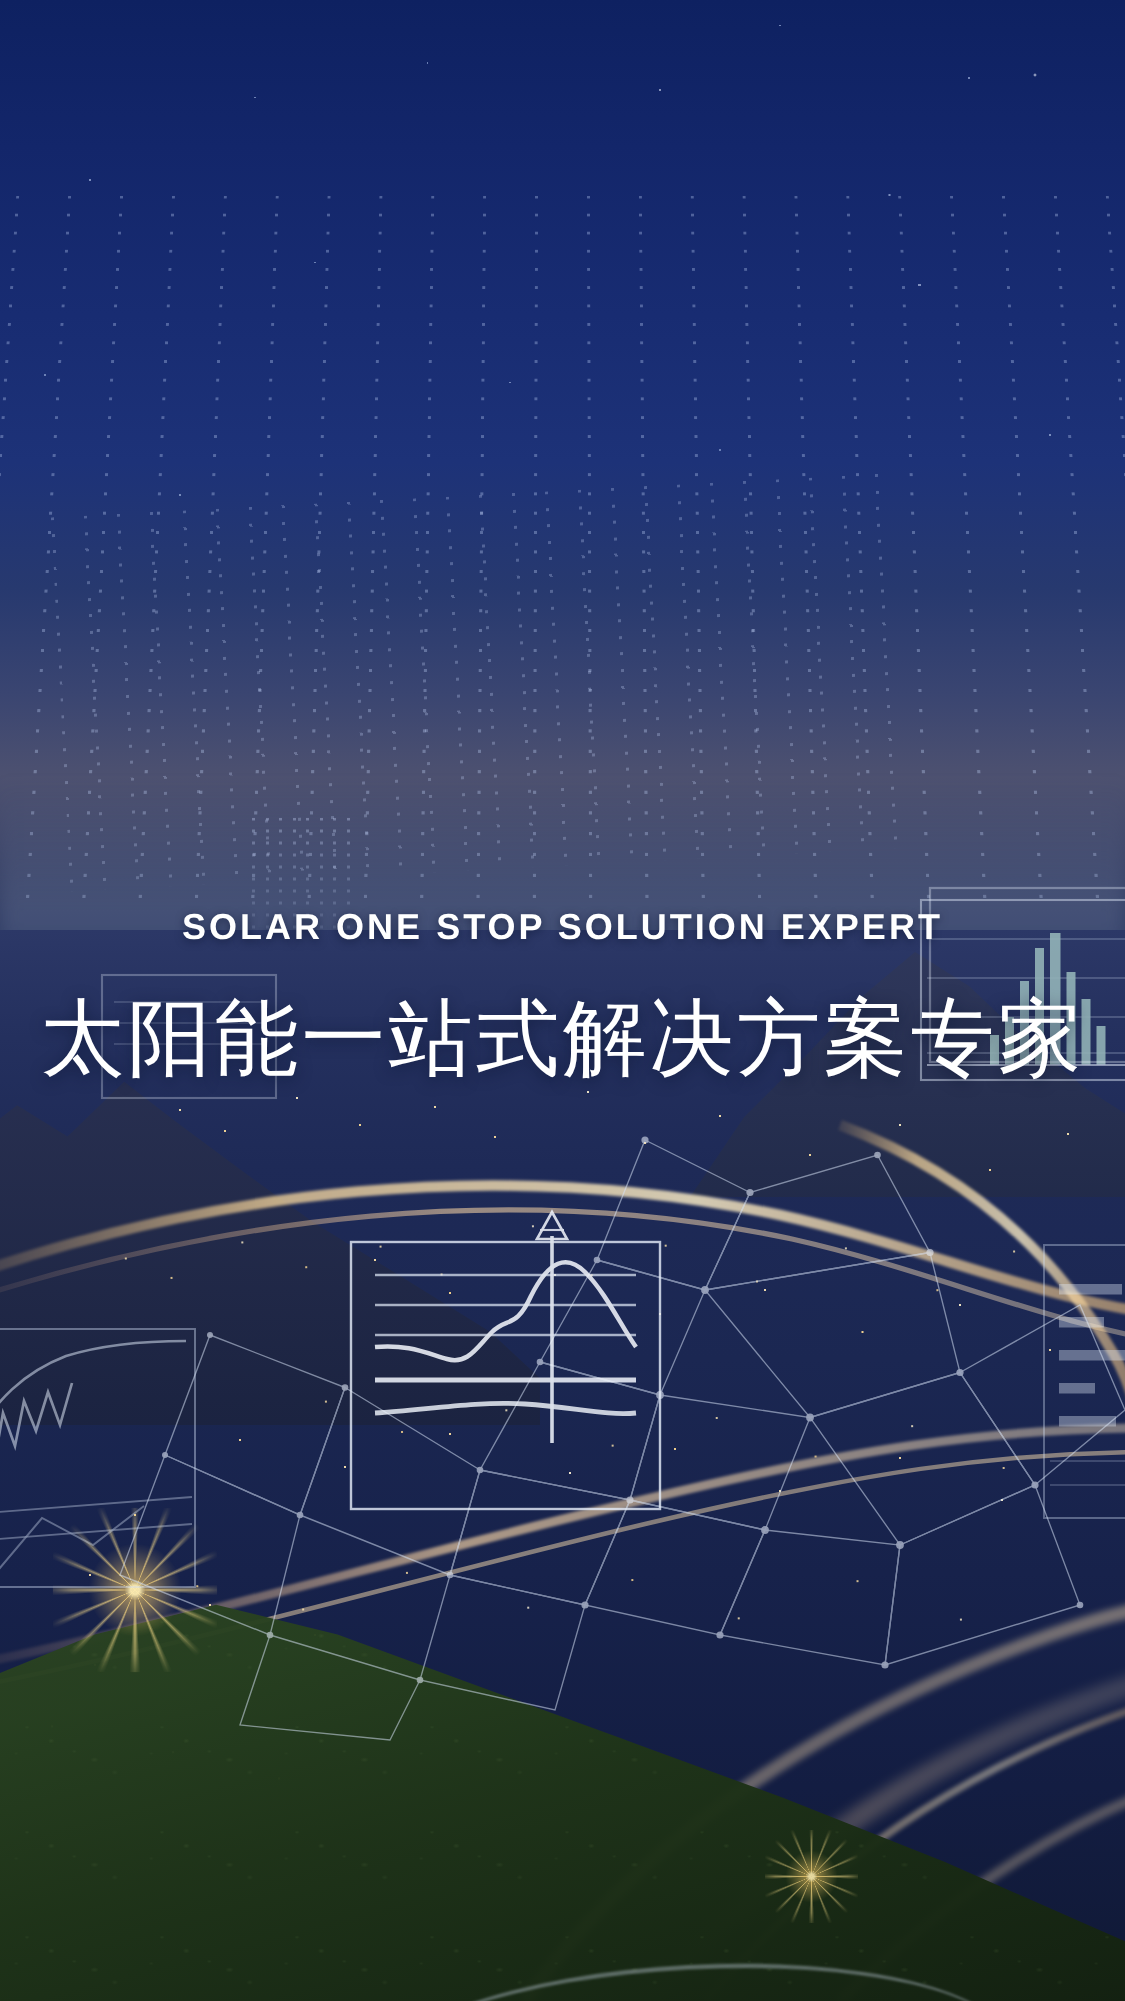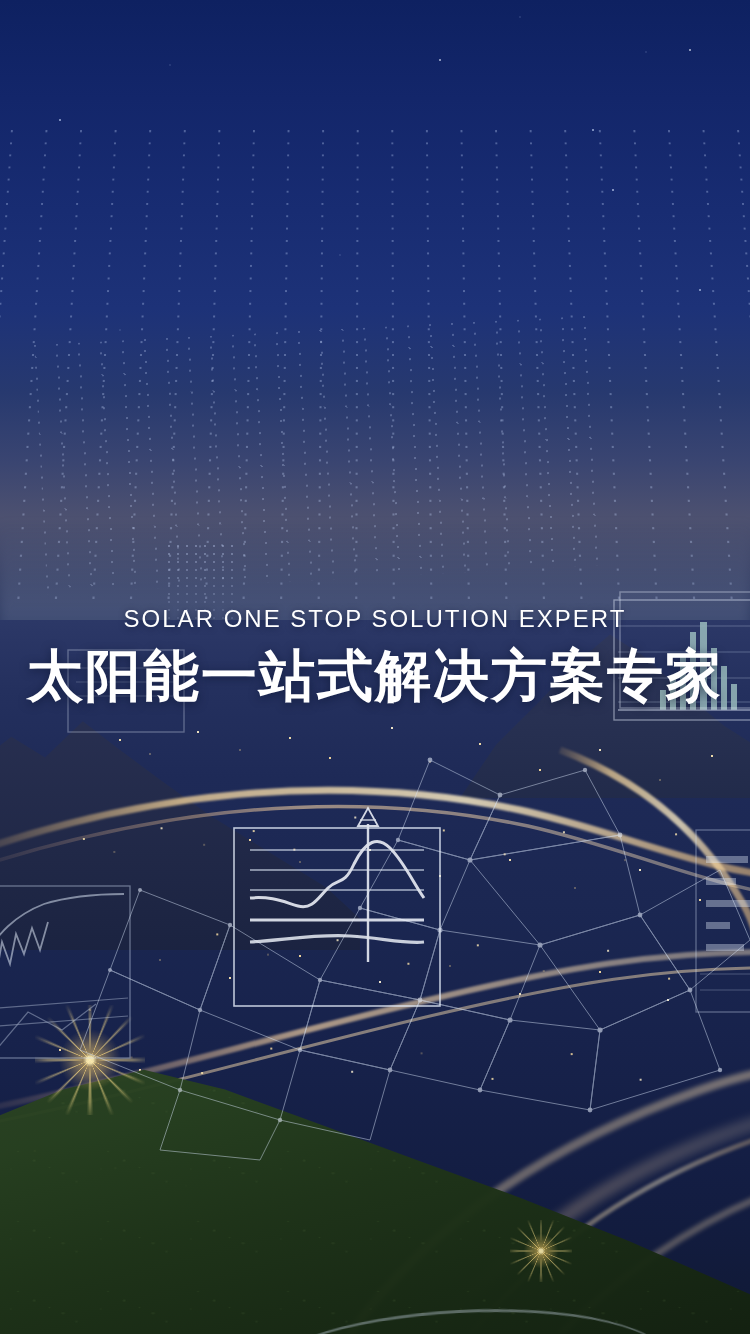--- a/index.html
+++ b/index.html
@@ -281,31 +281,31 @@
   .hud svg{display:block;overflow:visible;}
 
   
   .copy{
     position:absolute;left:0;top:604px;width:750px;
     text-align:center;
   }
   .eyebrow{
     font-size:24px;
     line-height:30px;
-    font-weight:400;
+    font-weight:700;
     letter-spacing:2.0px;
     color:#ffffff;
     text-shadow:0 1px 6px rgba(8,16,44,.55);
     white-space:nowrap;
   }
   .headline{
-    margin-top:10px;
+    margin-top:26px;
     font-size:56px;
     line-height:64px;
-    font-weight:700;
+    font-weight:400;
     letter-spacing:2px;
     color:#ffffff;
     text-shadow:0 2px 10px rgba(8,16,44,.55);
     white-space:nowrap;
   }
 </style>
 </head>
 <body>
 
 <div id="stage">

